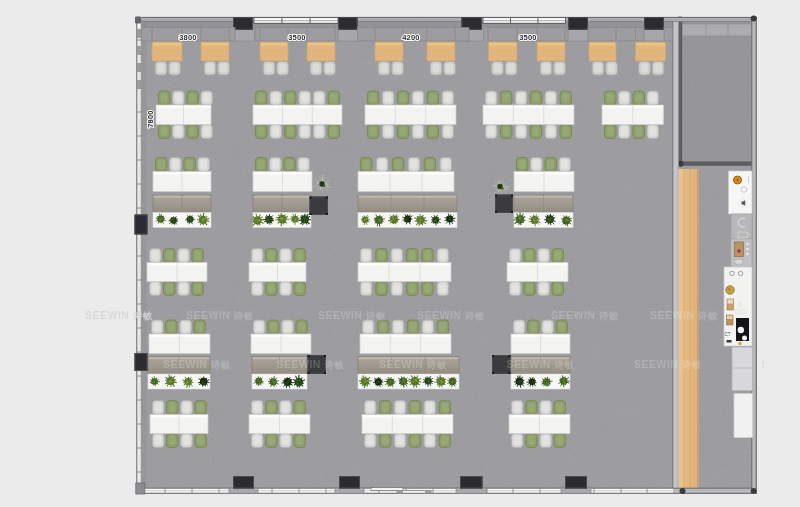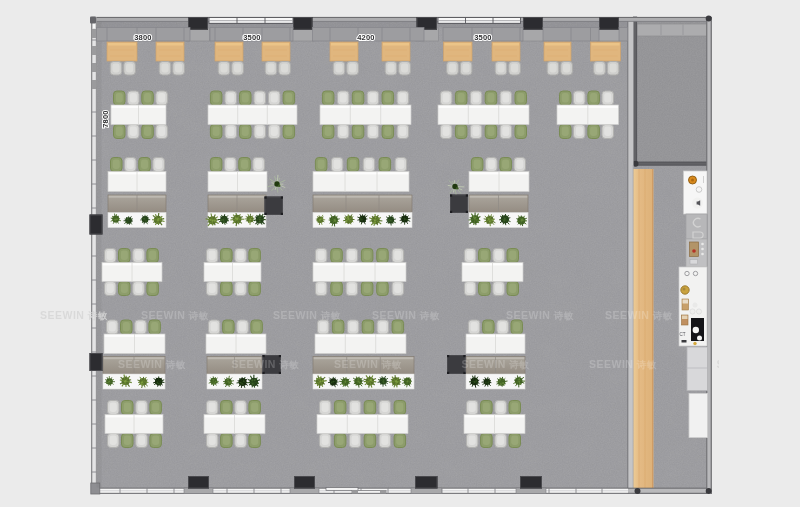--- a/index.html
+++ b/index.html
@@ -1,17 +1,17 @@
 <!DOCTYPE html>
 <html><head>
 <meta charset="utf-8">
 <title>Floorplan</title>
 <style>
 html,body{margin:0;padding:0;background:#ebebeb;font-family:"Liberation Sans",sans-serif;}
-#wrap{width:719px;height:507px;overflow:hidden;}
+#wrap{width:719px;height:507px;overflow:hidden;padding-left:45px;}
 </style>
 </head>
 <body>
 <div id="wrap">
 <svg xmlns="http://www.w3.org/2000/svg" width="800" height="507" viewBox="0 0 800 507" font-family="Liberation Sans, sans-serif">
 <defs>
 <linearGradient id="cabg" x1="0" y1="0" x2="0" y2="1">
 <stop offset="0" stop-color="#aba69d"></stop>
           <stop offset="1" stop-color="#948c82"></stop>
 </linearGradient>

